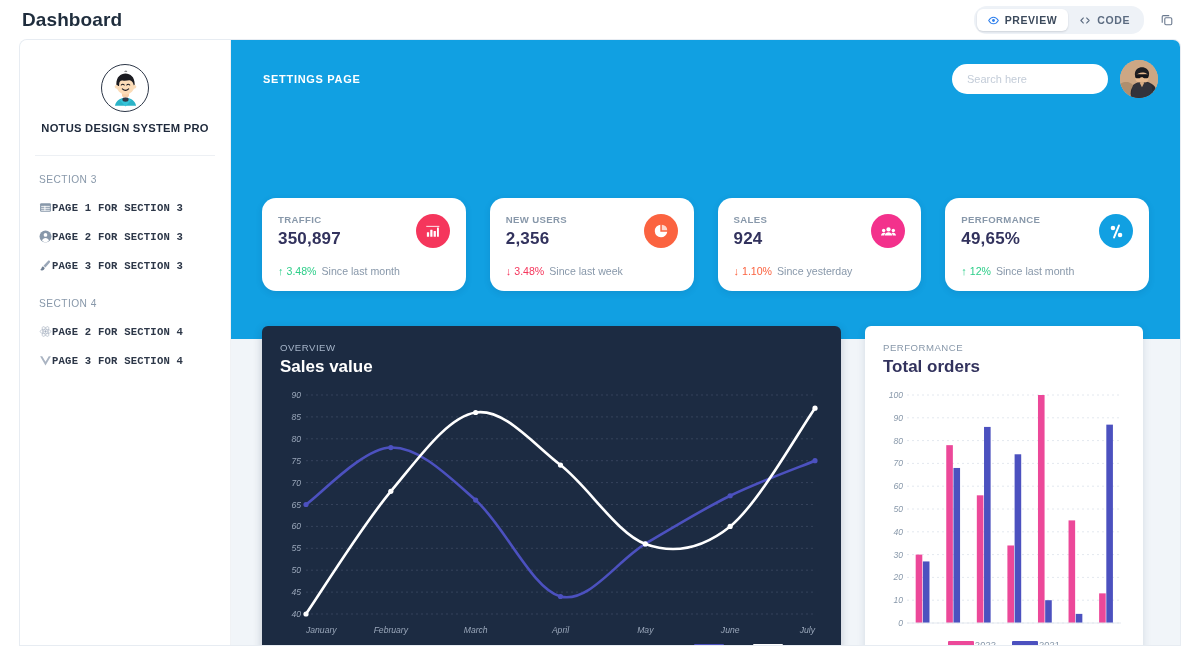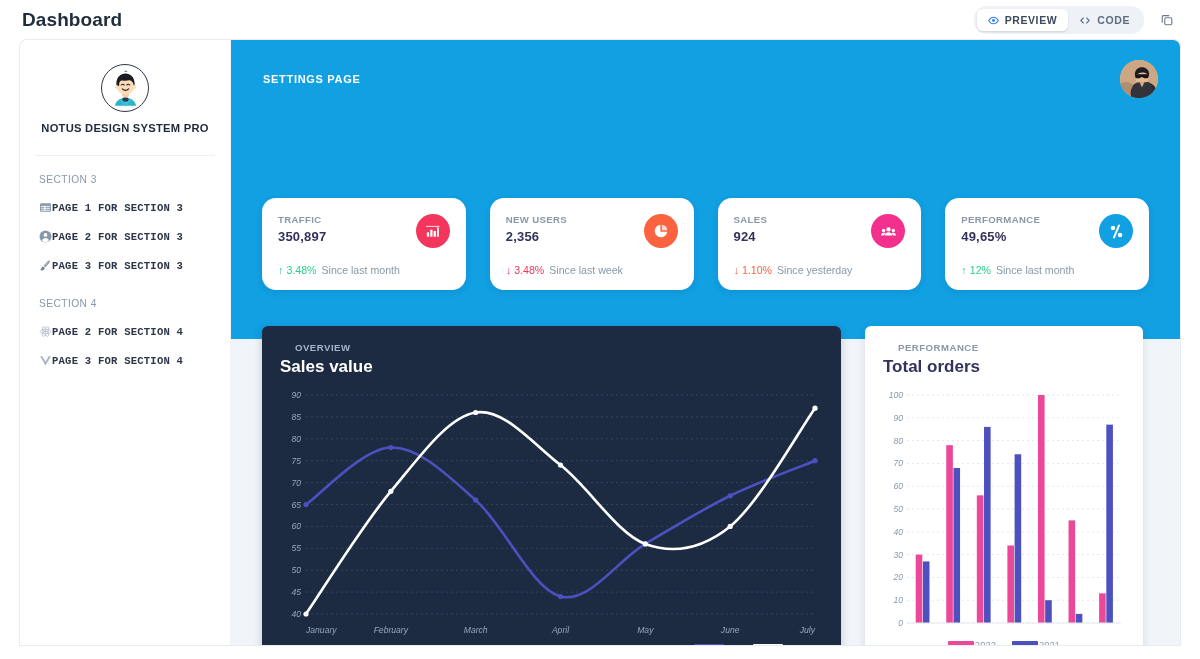--- a/index.html
+++ b/index.html
@@ -115,21 +115,21 @@
     box-shadow: 0 2px 7px rgba(20,40,80,.11);
     min-width: 0;
   }
   .stat-head { display: flex; align-items: flex-start; }
   .stat-texts { flex: 1; min-width: 0; }
   .stat-label {
     font-size: 9.6px; color: #8898aa; letter-spacing: .35px;
     text-transform: uppercase; font-weight: bold;
   }
   .stat-value {
-    font-size: 13px; font-weight: bold; color: #32325d;
+    font-size: 17px; font-weight: bold; color: #32325d;
     margin-top: 4px; letter-spacing: .2px;
   }
   .stat-icon {
     width: 34px; height: 34px; border-radius: 50%;
     display: flex; align-items: center; justify-content: center;
     color: #fff; flex: 0 0 34px;
   }
   .stat-foot {
     margin-top: 16px; display: flex; align-items: center; gap: 5px;
     font-size: 10.6px; color: #8898aa; white-space: nowrap;
@@ -143,23 +143,22 @@
     width: 579px; height: 350px; background: #1c2b42;
     border-radius: 6px; padding: 16px 18px 0 18px;
     box-shadow: 0 3px 10px rgba(15,30,60,.2);
   }
   .card-light {
     width: 278px; height: 350px; background: #ffffff;
     border-radius: 6px; padding: 16px 18px 0 18px;
     box-shadow: 0 2px 8px rgba(20,40,80,.12);
   }
   .eyebrow {
-    font-size: 9.6px; letter-spacing: .5px; font-weight: bold;
+    font-size: 9.6px; letter-spacing: .5px; font-weight: normal;
     text-transform: uppercase;
-    margin-left: 15px;
   }
   .eyebrow.on-dark { color: #a5b4c8; }
   .eyebrow.on-light { color: #8898aa; }
   .chart-title { font-size: 17px; font-weight: bold; margin-top: 4px; }
   .chart-title.on-dark { color: #ffffff; }
   .chart-title.on-light { color: #32325d; }
   .plot { margin-top: 12px; position: relative; font-style: italic; }
   svg { overflow: visible; }
   .tick { font-size: 8.6px; fill: #b9c3d1; font-family: "Liberation Sans", sans-serif; }
   .tick-dark { font-size: 8.6px; fill: #9aa7ba; font-family: "Liberation Sans", sans-serif; }
@@ -296,20 +295,21 @@
       <span class="nlabel">PAGE 3 FOR SECTION 4</span>
     </a>
   </div>
 
   <div class="main">
 
     <div class="blue-hero">
       <div class="hero-top">
         <div class="hero-title">SETTINGS PAGE</div>
         <div class="hero-right">
+          <input class="search-box" type="text" placeholder="Search here" style="">
           <span class="user-avatar">
             <svg width="38" height="38" viewBox="0 0 64 64">
               <rect width="64" height="64" fill="#cda784"></rect>
               <path d="M0 40c8-4 14-3 18-1 6 3 10 12 10 25H0z" fill="#b08f6e"></path>
               <ellipse cx="40" cy="56" rx="22" ry="20" fill="#2b2b31"></ellipse>
               <ellipse cx="37" cy="28" rx="11.5" ry="13" fill="#e7b98e"></ellipse>
               <path d="M25 24c0-8 6-12 12-12s12 4 12 11c0 3-1 5-2 5 0-5-4-7-9-7-5 0-10 2-11 6-1 1-2-1-2-3z" fill="#1e1e22"></path>
               <rect x="27" y="24" width="20" height="5.2" rx="2.4" fill="#15151a"></rect>
               <rect x="25.5" y="25" width="9.5" height="5.6" rx="2.2" fill="#15151a"></rect>
               <rect x="38.5" y="25" width="9.5" height="5.6" rx="2.2" fill="#15151a"></rect>

